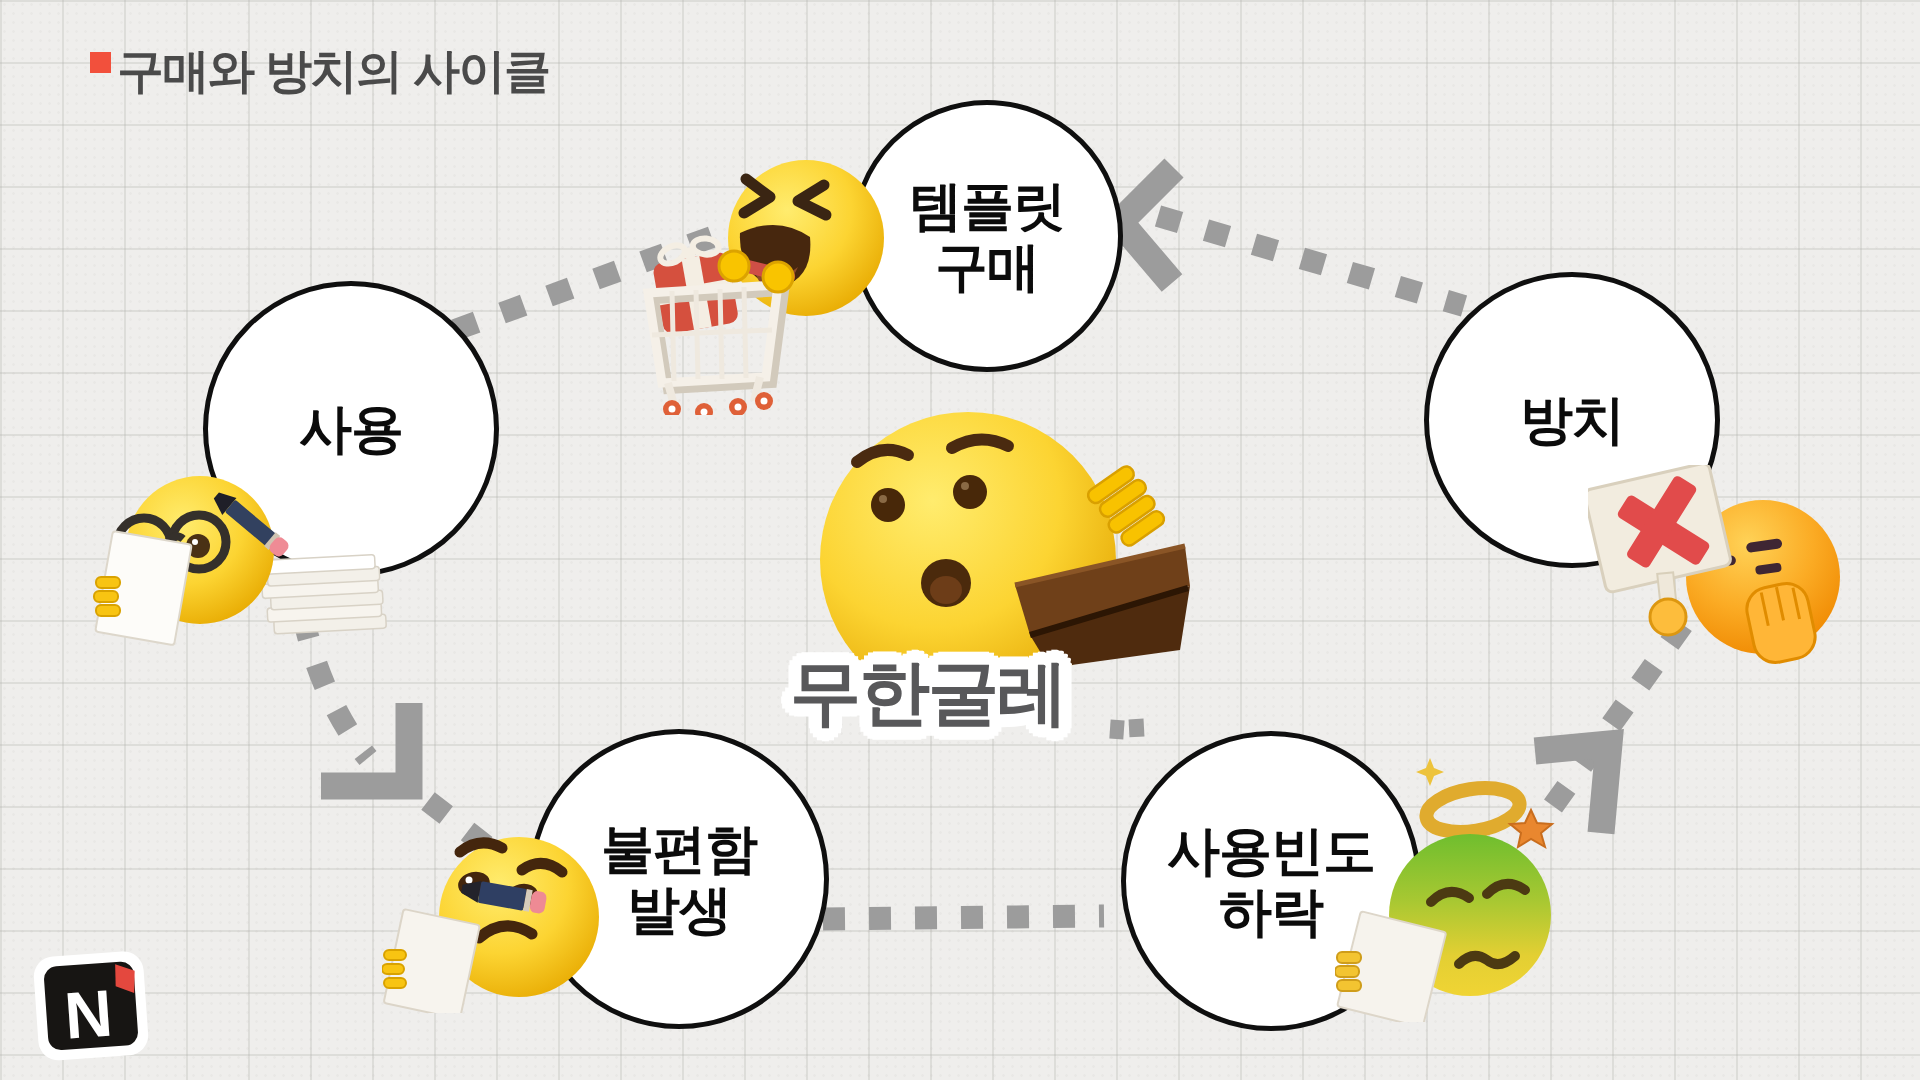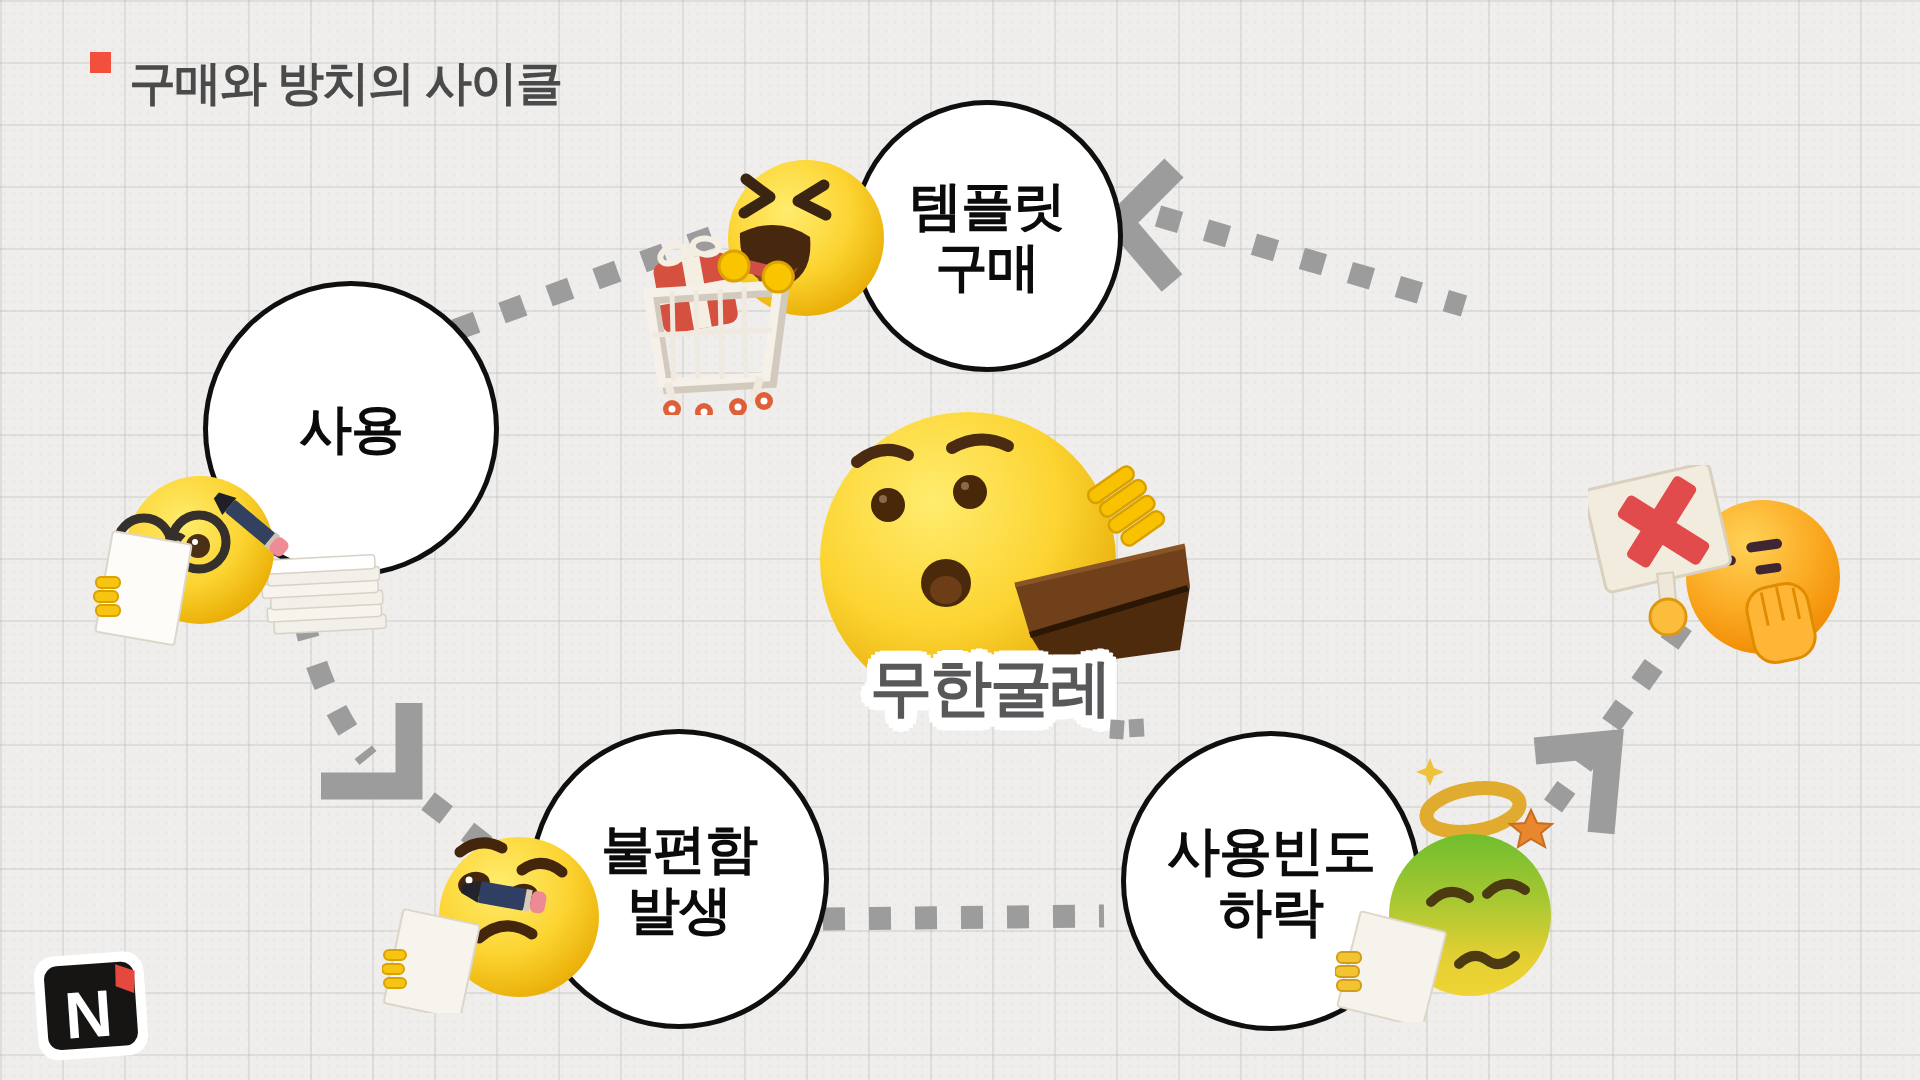--- a/index.html
+++ b/index.html
@@ -8,41 +8,41 @@
     background-color:#efeeec;
     background-image:
       linear-gradient(rgba(176,176,170,0.28) 2px, transparent 2px),
       linear-gradient(90deg, rgba(176,176,170,0.28) 2px, transparent 2px),
       radial-gradient(rgba(120,120,115,0.05) 1px, transparent 1.6px);
     background-size:62px 62px,62px 62px,9px 9px;
     font-family:"Liberation Sans", sans-serif;
   }
   .hdr{position:absolute;left:90px;top:46px;display:flex;align-items:flex-start;z-index:4;}
   .hdr .bullet{width:21px;height:21px;background:#f2503c;margin:6px 6px 0 0;flex:0 0 auto;}
-  .hdr h1{margin:12px;font-size:47px;font-weight:900;color:#4a4a4a;letter-spacing:-1.5px;line-height:1.05;}
+  .hdr h1{margin:0;font-size:47px;font-weight:900;color:#4a4a4a;letter-spacing:-1.5px;line-height:1.05;}
   .connectors{position:absolute;left:0;top:0;z-index:1;}
   .dash{stroke:#9c9c9c;stroke-width:22;fill:none;stroke-dasharray:23 27;stroke-linecap:butt;}
   .dash-d{stroke:#9c9c9c;stroke-width:23;fill:none;stroke-dasharray:22 24;}
   .chev{stroke:#9c9c9c;stroke-width:27;fill:none;stroke-linejoin:miter;stroke-linecap:butt;}
   .node{
     position:absolute;background:#ffffff;border:5px solid #0f0f0f;border-radius:50%;
     display:flex;flex-direction:column;align-items:center;justify-content:center;
     text-align:center;z-index:2;color:#0b0b0b;font-weight:700;
     font-size:53px;line-height:1.16;letter-spacing:-1px;
   }
   .node span{display:block;}
   .node-purchase{left:851px;top:100px;width:262px;height:262px;}
   .node-neglect{left:1424px;top:272px;width:286px;height:286px;}
   .node-decline{left:1121px;top:731px;width:290px;height:290px;}
   .node-discomfort{left:529px;top:729px;width:290px;height:290px;}
   .node-use{left:203px;top:281px;width:286px;height:286px;text-align:center;}
   .emoji{position:absolute;z-index:3;}
   .center-label{
-    position:absolute;left:790px;top:646px;width:400px;z-index:5;text-align:center;
-    font-size:62px;font-weight:900;color:#58585a;letter-spacing:-2px;
+    position:absolute;left:790px;top:646px;width:400px;z-index:5;
+    font-size:71px;font-weight:900;color:#58585a;letter-spacing:-2px;
     text-shadow:
       13px 0 0 #fff,-13px 0 0 #fff,0 13px 0 #fff,0 -13px 0 #fff,
       9px 9px 0 #fff,-9px 9px 0 #fff,9px -9px 0 #fff,-9px -9px 0 #fff,
       12px 5px 0 #fff,-12px 5px 0 #fff,12px -5px 0 #fff,-12px -5px 0 #fff,
       5px 12px 0 #fff,-5px 12px 0 #fff,5px -12px 0 #fff,-5px -12px 0 #fff;
   }
   .deco-dashes{position:absolute;left:1090px;top:695px;z-index:6;}
   .logo{position:absolute;left:30px;top:948px;z-index:4;}
 </style>
 </head>
@@ -63,20 +63,23 @@
     <path class="chev" d="M409 703 L409 786 L321 786"></path>
     <path class="dash" d="M428 801 L494 852"></path>
     <path class="dash-d" d="M823 919 L1104 916"></path>
     <path class="dash" d="M1553 806 L1702 598"></path>
     <path class="chev" d="M1535 751 L1609 744 L1601 833"></path>
   </svg>
 
   <div class="node node-purchase">
     <span>템플릿</span>
     <span>구매</span>
+  </div>
+  <div class="node node-neglect">
+    <span>방치</span>
   </div>
   <div class="node node-decline">
     <span>사용빈도</span>
     <span>하락</span>
   </div>
   <div class="node node-discomfort">
     <span>불편함</span>
     <span>발생</span>
   </div>
   <div class="node node-use">

